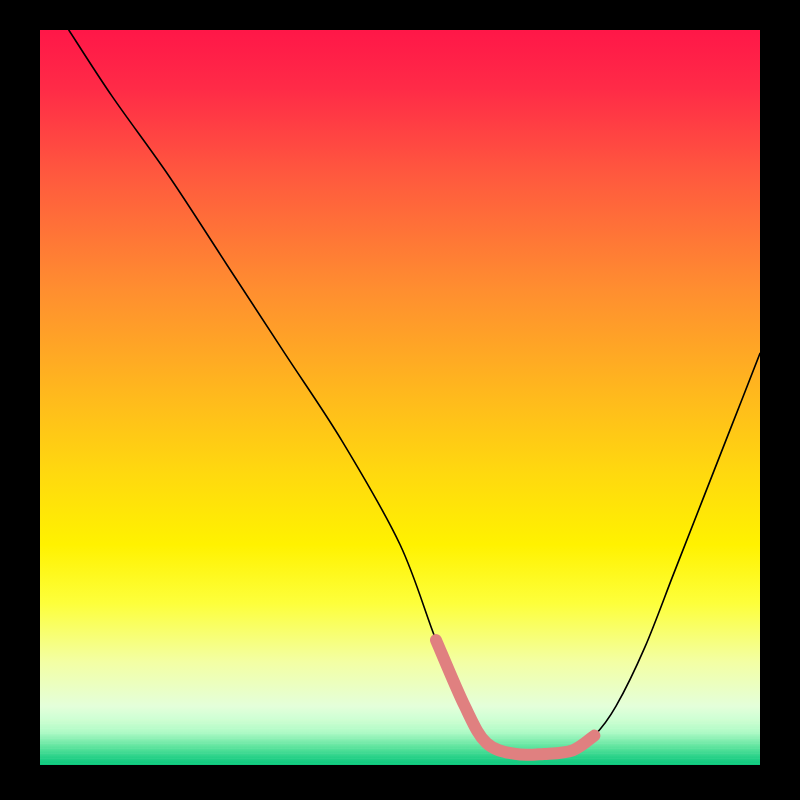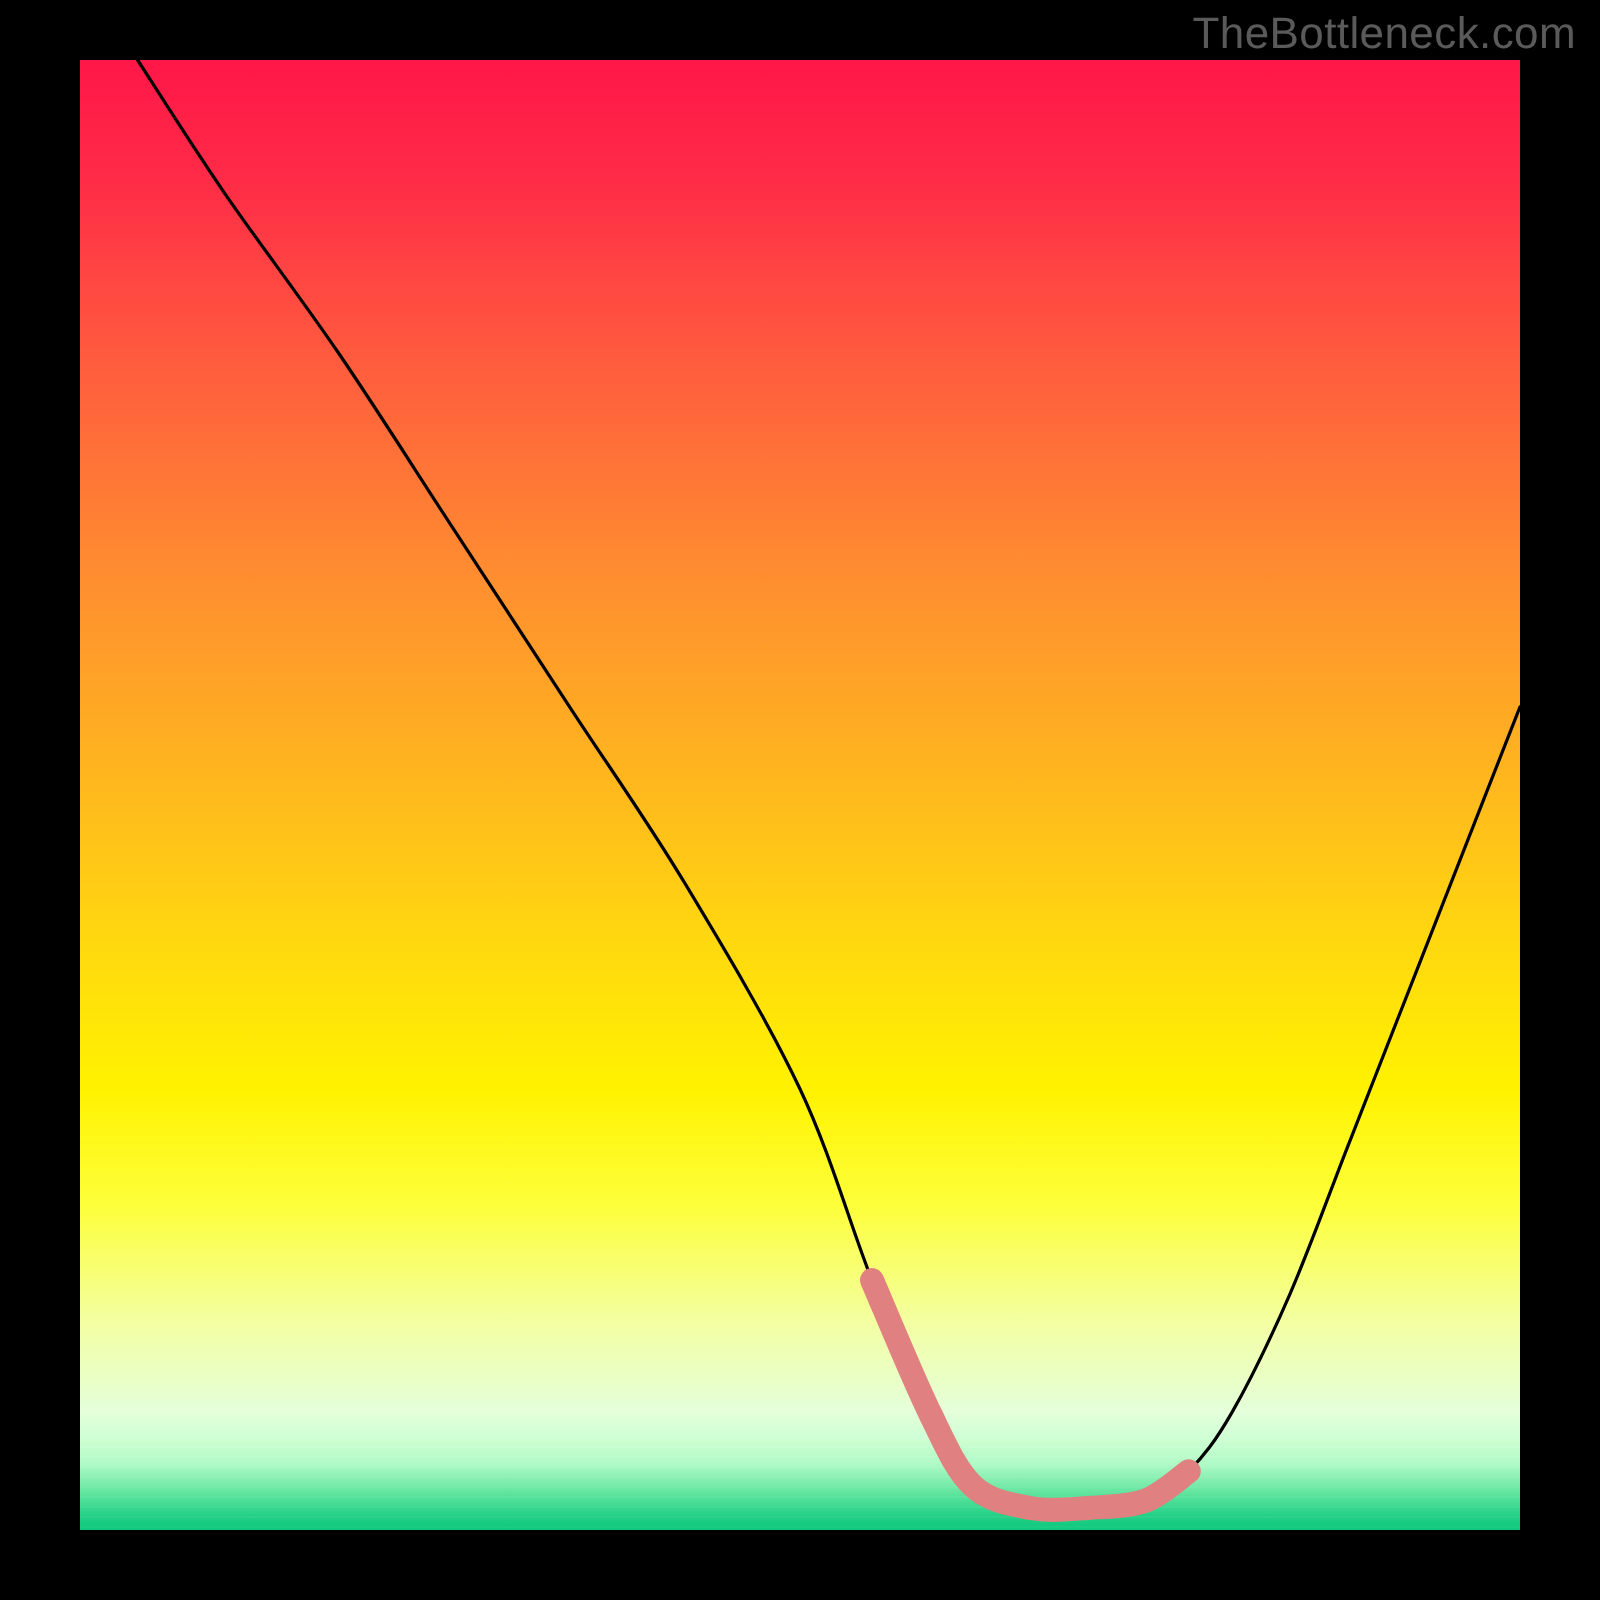--- a/index.html
+++ b/index.html
@@ -81,21 +81,20 @@
     inset: 0;
     width: 100%;
     height: 100%;
   }
 </style>
 </head>
 <body>
 
 <div class="frame">
 
-  <div class="watermark">TheBottleneck.com</div>
 
   <div class="plot">
     <div class="gradient"></div>
     <div class="green-bands"></div>
 
     <svg class="curve" viewBox="0 0 720 735" preserveAspectRatio="none">
       <path id="main-curve" fill="none" stroke="#000" stroke-width="1.6" stroke-linecap="round" stroke-linejoin="round" d="M 28.80 0.00 C 36.00 11.02, 55.20 41.65, 72.00 66.15 C 88.80 90.65, 110.40 118.83, 129.60 147.00 C 148.80 175.18, 168.00 205.80, 187.20 235.20 C 206.40 264.60, 225.60 294.00, 244.80 323.40 C 264.00 352.80, 283.20 379.75, 302.40 411.60 C 321.60 443.45, 344.40 481.43, 360.00 514.50 C 375.60 547.58, 385.20 583.10, 396.00 610.05 C 406.80 637.00, 416.40 659.05, 424.80 676.20 C 433.20 693.35, 438.00 704.99, 446.40 712.95 C 454.80 720.91, 465.60 722.14, 475.20 723.98 C 484.80 725.81, 494.40 724.59, 504.00 723.98 C 513.60 723.36, 524.40 723.36, 532.80 720.30 C 541.20 717.24, 547.20 712.95, 554.40 705.60 C 561.60 698.25, 567.60 690.90, 576.00 676.20 C 584.40 661.50, 595.20 639.45, 604.80 617.40 C 614.40 595.35, 624.00 568.40, 633.60 543.90 C 643.20 519.40, 652.80 494.90, 662.40 470.40 C 672.00 445.90, 681.60 421.40, 691.20 396.90 C 700.80 372.40, 715.20 335.65, 720.00 323.40"></path>
       <path id="highlight-seg" fill="none" stroke="#e08080" stroke-width="12" stroke-linecap="round" stroke-linejoin="round" d="M 396.00 610.05 C 400.80 621.07, 416.40 659.05, 424.80 676.20 C 433.20 693.35, 438.00 704.99, 446.40 712.95 C 454.80 720.91, 465.60 722.14, 475.20 723.98 C 484.80 725.81, 494.40 724.59, 504.00 723.98 C 513.60 723.36, 524.40 723.36, 532.80 720.30 C 541.20 717.24, 550.80 708.05, 554.40 705.60"></path>
     </svg>
   </div>

